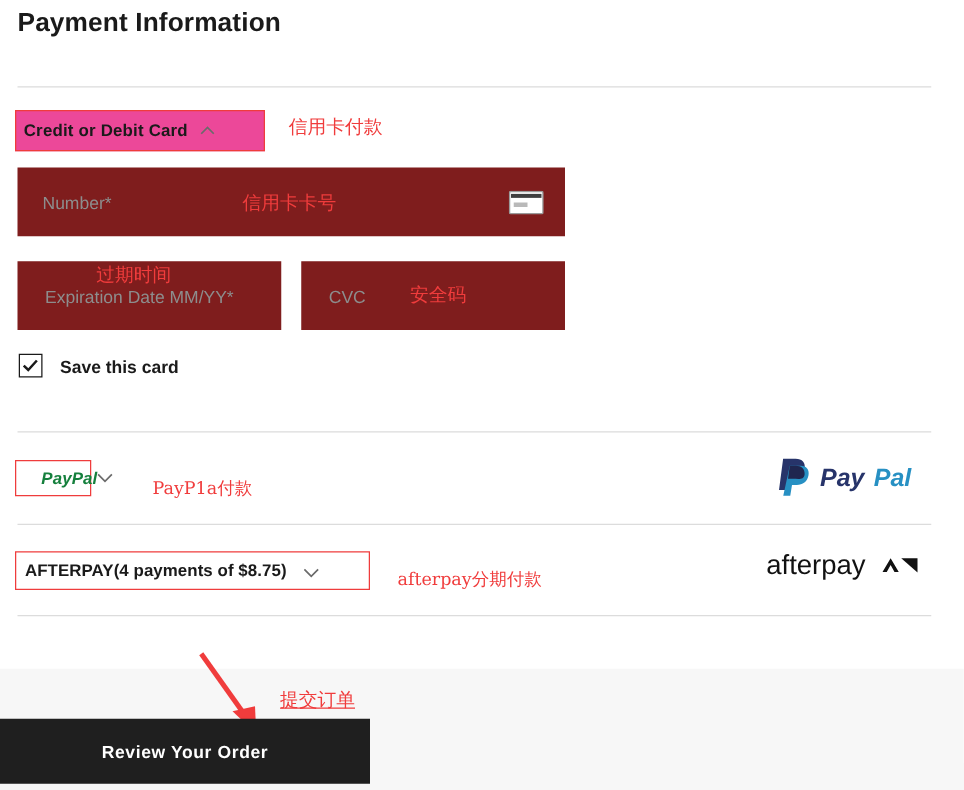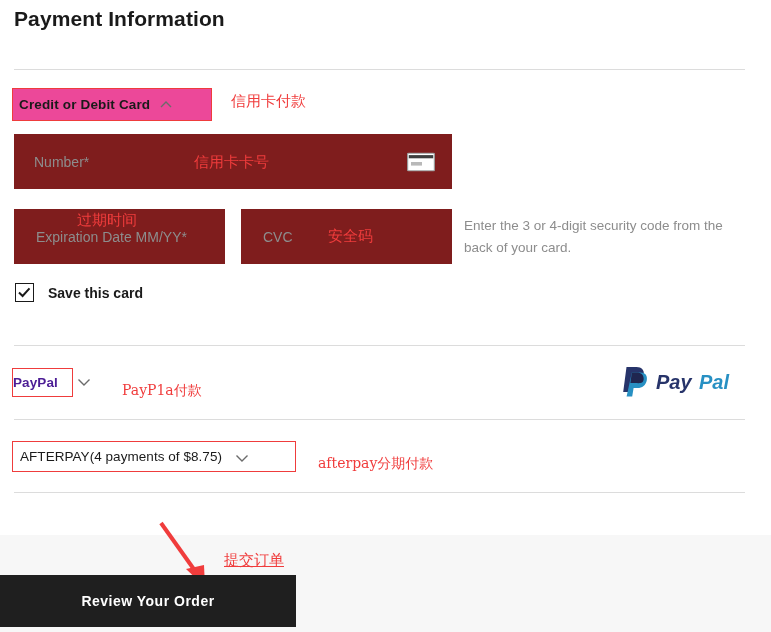--- a/index.html
+++ b/index.html
@@ -175,23 +175,24 @@
     height: 29px;
     border: 1.5px solid #ef3c3c;
     box-sizing: border-box;
     display: flex;
     align-items: center;
     background: #fff;
   }
   .paypal-select .label {
     font-size: 13.5px;
     font-weight: bold;
-    color: #4c1d95;
-    margin-left: 0;
+    color: #15803d;
+    margin-left: 20px;
     letter-spacing: 0.1px;
+    font-style: italic;
   }
   .paypal-chev {
     position: absolute;
     left: 76px;
     top: 374px;
     width: 16px;
     height: 16px;
   }
   .paypal-logo {
     position: absolute;
@@ -209,21 +210,21 @@
     width: 284px;
     height: 31px;
     border: 1.5px solid #ef3c3c;
     box-sizing: border-box;
     display: flex;
     align-items: center;
     background: #fff;
   }
   .afterpay-select .label {
     font-size: 13.5px;
-    font-weight: normal;
+    font-weight: bold;
     color: #1a1a1a;
     margin-left: 7px;
     letter-spacing: 0.05px;
     white-space: nowrap;
   }
   .afterpay-logo {
     position: absolute;
     right: 27px;
     top: 437px;
     width: 131px;
@@ -302,21 +303,20 @@
   <div class="field" id="field-exp">
     <span class="ph">Expiration Date MM/YY*</span>
   </div>
   <div class="anno" style="left:77px; top:211px;">过期时间</div>
 
   <div class="field" id="field-cvc">
     <span class="ph">CVC</span>
   </div>
   <div class="anno" style="left:328px; top:227px;">安全码</div>
 
-  <div class="cvc-help">Enter the 3 or 4-digit security code from the back of your card.</div>
 
   <div class="savecard">
     <span class="checkbox">
       <svg width="15" height="15" viewBox="0 0 15 15">
         <polyline points="2,7.5 5.6,11 12.5,3.4" fill="none" stroke="#1a1a1a" stroke-width="2"></polyline>
       </svg>
     </span>
     <span class="txt">Save this card</span>
   </div>
 
@@ -353,20 +353,27 @@
   <div class="afterpay-select">
     <span class="label">AFTERPAY(4 payments of $8.75)</span>
     <span class="chev" style="margin-left:12px;">
       <svg width="16" height="16" viewBox="0 0 16 16">
         <polyline points="2.5,5.5 8,11 13.5,5.5" fill="none" stroke="#6b6b6b" stroke-width="1.4"></polyline>
       </svg>
     </span>
   </div>
   <div class="anno serif" style="left:318px; top:455px;">afterpay分期付款</div>
 
+  <span class="afterpay-logo">
+    <svg width="131" height="31" viewBox="0 0 131 31">
+      <text x="0" y="22" font-family="'Liberation Sans', sans-serif" font-size="22" fill="#111111">afterpay</text>
+      <path d="M93 20.5 L99.5 9.5 L106 20.5 L102.6 20.5 L99.5 15 L96.4 20.5 Z" fill="#111111"></path>
+      <path d="M108 9.5 L121 9.5 L121 21 Z" fill="#111111"></path>
+    </svg>
+  </span>
 
   <div class="divider d4"></div>
 
   <div class="footer-band"></div>
 
   <div class="anno" style="left:224px; top:551px;text-decoration:underline;">提交订单</div>
 
   <svg class="arrow-svg" viewBox="0 0 80 80">
     <line x1="11" y1="8" x2="48" y2="60" stroke="#f03c3c" stroke-width="4"></line>
     <polygon points="55,72 36,54 54,50" fill="#f03c3c"></polygon>

